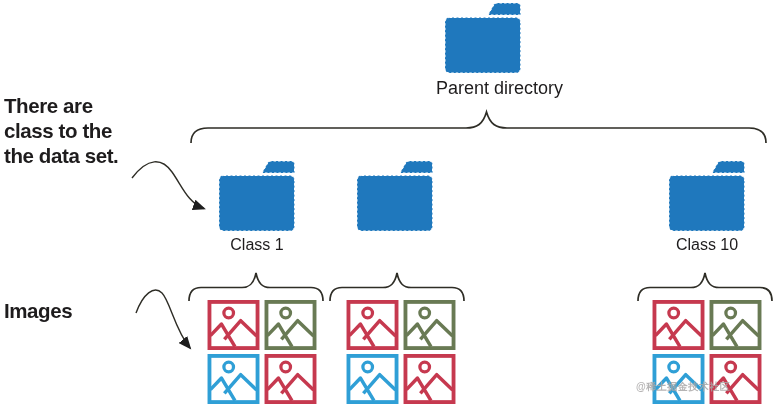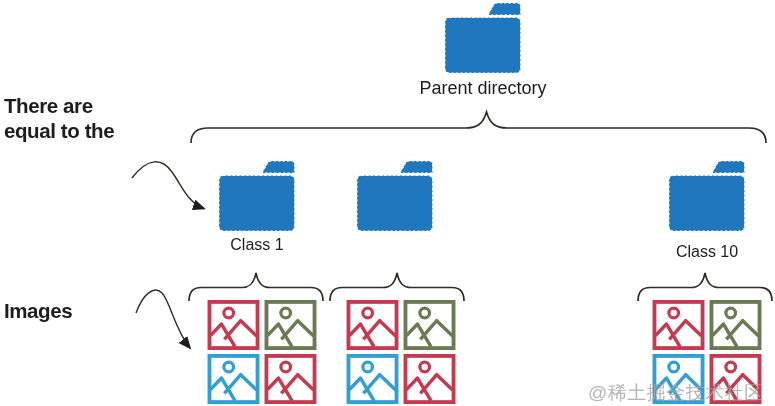--- a/index.html
+++ b/index.html
@@ -26,23 +26,23 @@
   }
   .note span { display:block; }
 
   .img-grid {
     position:absolute; display:grid;
     grid-template-columns:53px 53px; grid-template-rows:50px 50px; gap:3.5px;
   }
   .img-icon { width:53px; height:50px; display:block; }
 
   .watermark {
-    position:absolute; left:588px; top:380px;
-    font-size:19px; color:var(--watermark_gray); opacity:0.85;
-    letter-spacing:0.5px; white-space:nowrap;
+    position:absolute; left:636px; top:380px;
+    font-size:10px; color:var(--watermark_gray); opacity:0.85;
+    letter-spacing:0.5px; white-space:nowrap;font-weight:bold;
   }
 </style>
 </head>
 <body>
 
 <div class="canvas">
 
   <svg width="0" height="0" style="position:absolute" aria-hidden="true">
     <defs>
       <symbol id="sym-folder" viewBox="0 0 80 72">
@@ -68,25 +68,26 @@
     <path class="brace" d="M189 301 C189 292 193 287.5 201 287.5 L242 287.5 C250 287.5 254 283 256 273 C258 283 262 287.5 270 287.5 L311 287.5 C319 287.5 323 292 323 301"></path>
     <path class="brace" d="M330 301 C330 292 334 287.5 342 287.5 L383 287.5 C391 287.5 395 283 397 273 C399 283 403 287.5 411 287.5 L452 287.5 C460 287.5 464 292 464 301"></path>
     <path class="brace" d="M638 301 C638 292 642 287.5 650 287.5 L691 287.5 C699 287.5 703 283 705 273 C707 283 711 287.5 719 287.5 L760 287.5 C768 287.5 772 292 772 301"></path>
     <path class="arrow" marker-end="url(#arw)" d="M132 178 C148 157 162 158 172 172 C182 186 188 203 204 208.5"></path>
     <path class="arrow" marker-end="url(#arw)" d="M136 313 C143 294 154 285 162 293 C170 301 175 330 190 348"></path>
   </svg>
 
   <svg class="folder" style="left:443px; top:2px;" width="80" height="72">
       <use href="#sym-folder"></use>
     </svg>
-  <div class="folder-label parent-label" style="left:403px; top:78px; width:160px;">Parent directory</div>
+  <div class="folder-label parent-label" style="left:403px; top:78px; width:160px;text-align:right;">Parent directory</div>
 
   <div class="note" style="left:4px; top:93px;">
     <span>There are</span>
-    <span>equal to the</span>
+    <span>class to the</span>
+    <span>the data set.</span>
   </div>
   <div class="note" style="left:4px; top:298px;">
     <span>Images</span>
   </div>
 
   <svg class="folder" style="left:217px; top:160px;" width="80" height="72">
       <use href="#sym-folder"></use>
     </svg>
   <div class="folder-label" style="left:207px; top:236px; width:100px;">Class 1</div>
   <div class="img-grid" style="left:207px; top:300px;">
@@ -118,21 +119,21 @@
         <use href="#sym-pic"></use>
       </svg>
     <svg class="img-icon" style="color: rgb(198, 57, 79);">
         <use href="#sym-pic"></use>
       </svg>
   </div>
 
   <svg class="folder" style="left:667px; top:160px;" width="80" height="72">
       <use href="#sym-folder"></use>
     </svg>
-  <div class="folder-label" style="left:657px; top:243px; width:100px;text-align:center;">Class 10</div>
+  <div class="folder-label" style="left:657px; top:236px; width:100px;text-align:center;">Class 10</div>
   <div class="img-grid" style="left:652px; top:300px;">
     <svg class="img-icon" style="color: rgb(198, 57, 79);">
         <use href="#sym-pic"></use>
       </svg>
     <svg class="img-icon" style="color: rgb(105, 122, 84);">
         <use href="#sym-pic"></use>
       </svg>
     <svg class="img-icon" style="color: rgb(47, 159, 214);">
         <use href="#sym-pic"></use>
       </svg>

